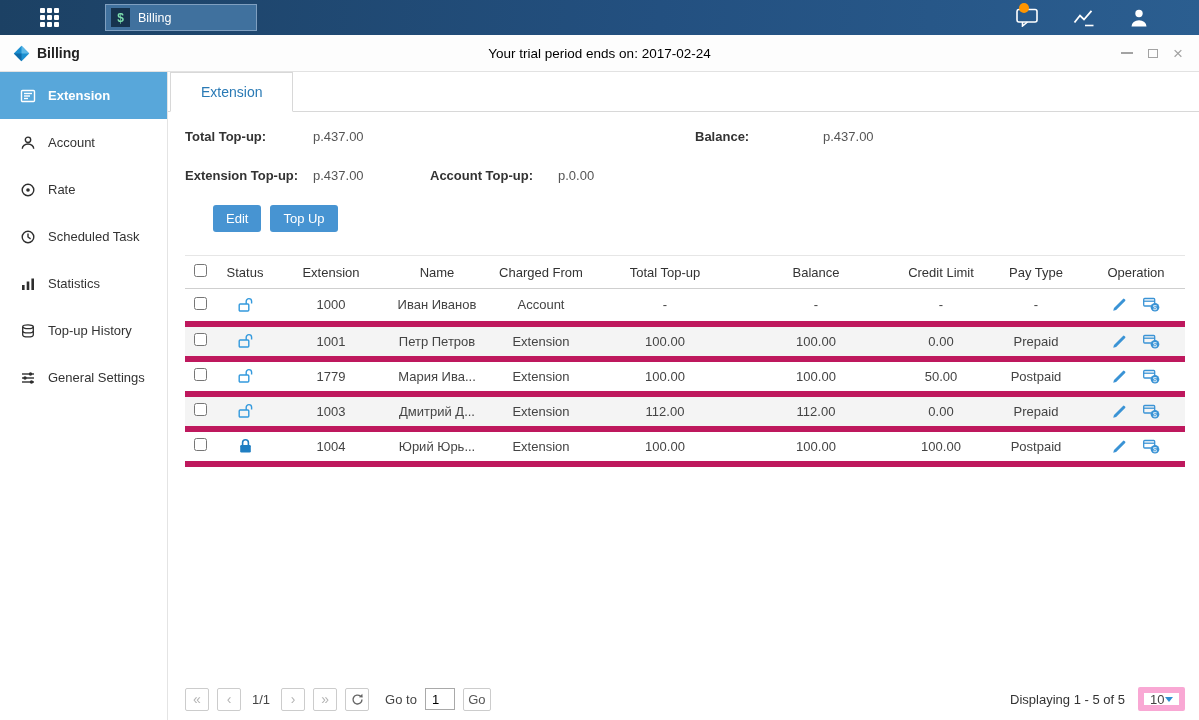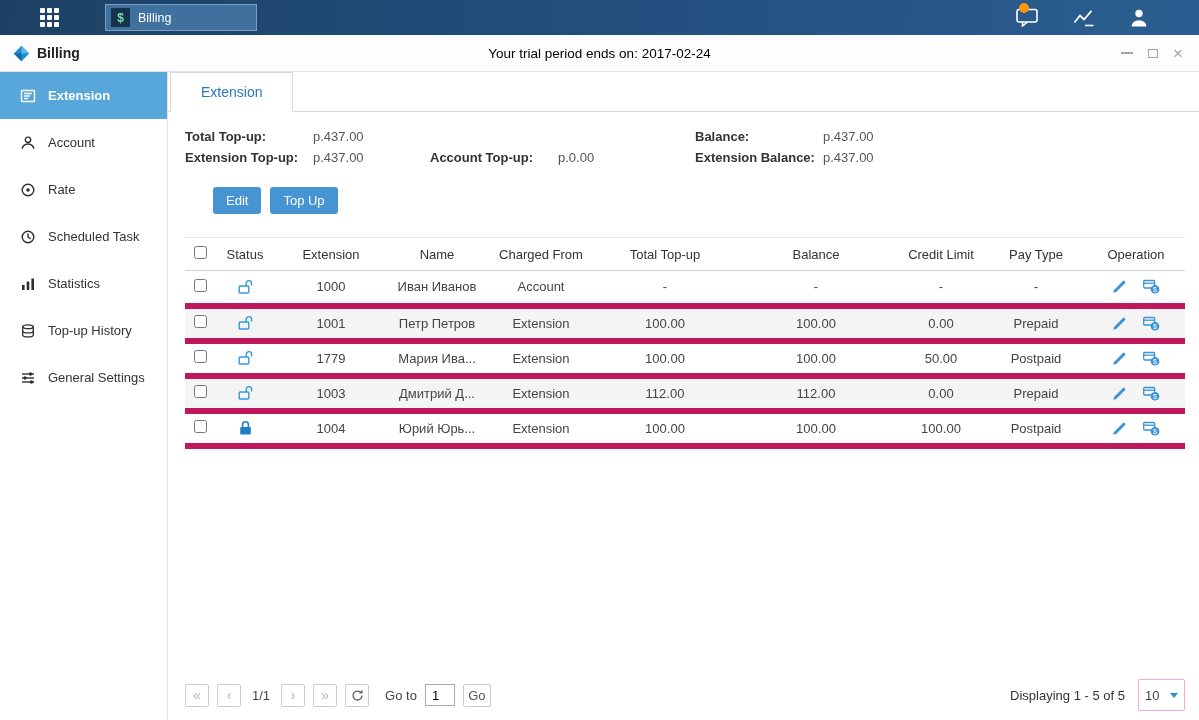--- a/index.html
+++ b/index.html
@@ -133,21 +133,21 @@
     border-bottom: 1px solid #fff;
     margin-bottom: -1px;
     cursor: pointer;
   }
 
   
   .summary {
     margin-top: 17px;
     display: grid;
     grid-template-columns: 245px 265px 240px 1fr;
-    row-gap: 6px;
+    row-gap: 24px;
     font-size: 13px;
     flex-shrink: 0;
   }
   .pair .lbl { font-weight: bold; color: #333; display: inline-block; min-width: 128px; }
   .pair .val { color: #555; }
 
   
   .actions { margin-top: 22px; display: flex; gap: 9px; flex-shrink: 0; padding-left: 28px; }
   .btn {
     background: #4794d2; color: #fff;
@@ -198,22 +198,22 @@
   .goto-input {
     width: 30px; height: 22px;
     border: 1px solid #a9a9a9;
     font-size: 13px; font-family: inherit;
     padding-left: 6px;
   }
   .go-btn { min-width: 28px; color: #555; font-size: 13px; }
   .flex-spacer { flex: 1; }
   .displaying { color: #333; margin-right: 5px; }
   .page-size {
-    width: 47px; height: 32px;
-    border: 1px solid #f9a8d4; border-radius: 2px;
+    width: 47px; height: 24px;
+    border: 6px solid #f9a8d4; border-radius: 2px;
     background: #fff;
     display: flex; align-items: center; justify-content: space-between;
     padding: 0 6px;
     cursor: pointer;
   }
   .caret {
     width: 0; height: 0;
     border-left: 4px solid transparent;
     border-right: 4px solid transparent;
     border-top: 5px solid #2e8fd2;
@@ -391,23 +391,20 @@
       <div class="pair"></div>
       <div class="pair">
         <span class="lbl">Balance:</span><span class="val">p.437.00</span>
       </div>
       <div class="pair"></div>
       <div class="pair">
         <span class="lbl">Extension Top-up:</span><span class="val">p.437.00</span>
       </div>
       <div class="pair">
         <span class="lbl">Account Top-up:</span><span class="val">p.0.00</span>
-      </div>
-      <div class="pair">
-        <span class="lbl">Extension Balance:</span><span class="val">p.437.00</span>
       </div>
     </div>
 
     <div class="actions">
       <button class="btn">Edit</button>
       <button class="btn">Top Up</button>
     </div>
 
     <div class="table-wrap">
       <table>

